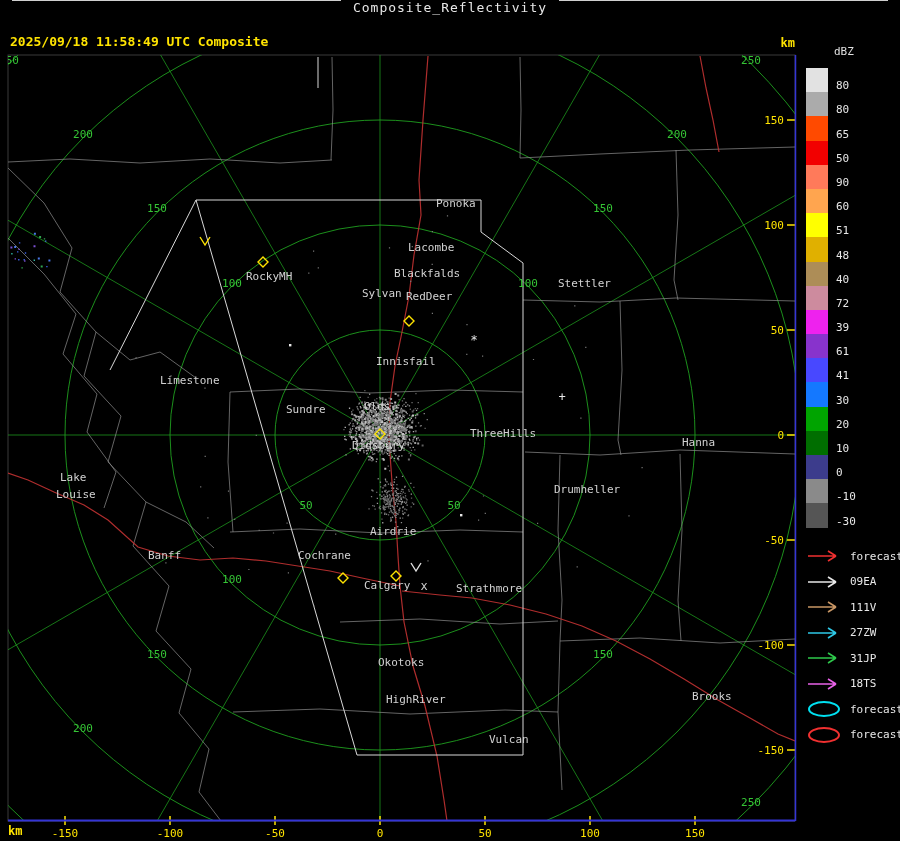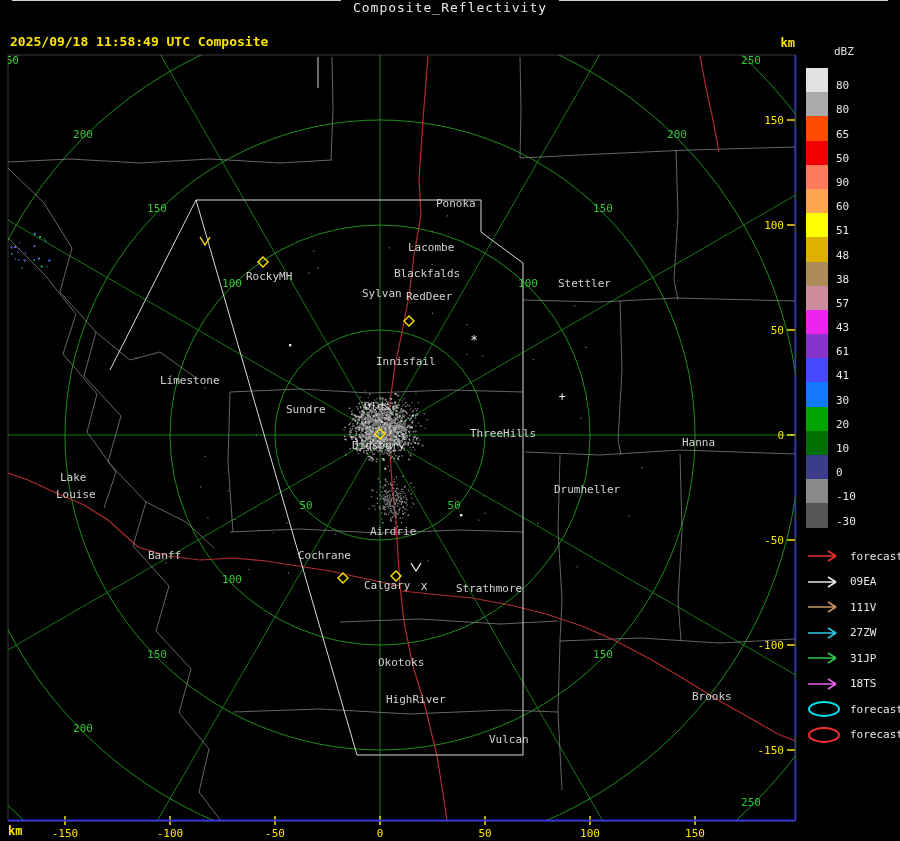--- a/index.html
+++ b/index.html
@@ -243,29 +243,29 @@
       <div class="cb-row">
         <div class="cb-sw" style="background: rgb(255, 255, 0);"></div>
         <span class="cb-label">51</span>
       </div>
       <div class="cb-row">
         <div class="cb-sw" style="background: rgb(224, 176, 0);"></div>
         <span class="cb-label">48</span>
       </div>
       <div class="cb-row">
         <div class="cb-sw" style="background: rgb(173, 141, 87);"></div>
-        <span class="cb-label">38</span>
+        <span class="cb-label">40</span>
       </div>
       <div class="cb-row">
         <div class="cb-sw" style="background: rgb(205, 139, 158);"></div>
-        <span class="cb-label">57</span>
+        <span class="cb-label">72</span>
       </div>
       <div class="cb-row">
         <div class="cb-sw" style="background: rgb(238, 34, 238);"></div>
-        <span class="cb-label">43</span>
+        <span class="cb-label">39</span>
       </div>
       <div class="cb-row">
         <div class="cb-sw" style="background: rgb(136, 51, 204);"></div>
         <span class="cb-label">61</span>
       </div>
       <div class="cb-row">
         <div class="cb-sw" style="background: rgb(72, 72, 255);"></div>
         <span class="cb-label">41</span>
       </div>
       <div class="cb-row">

